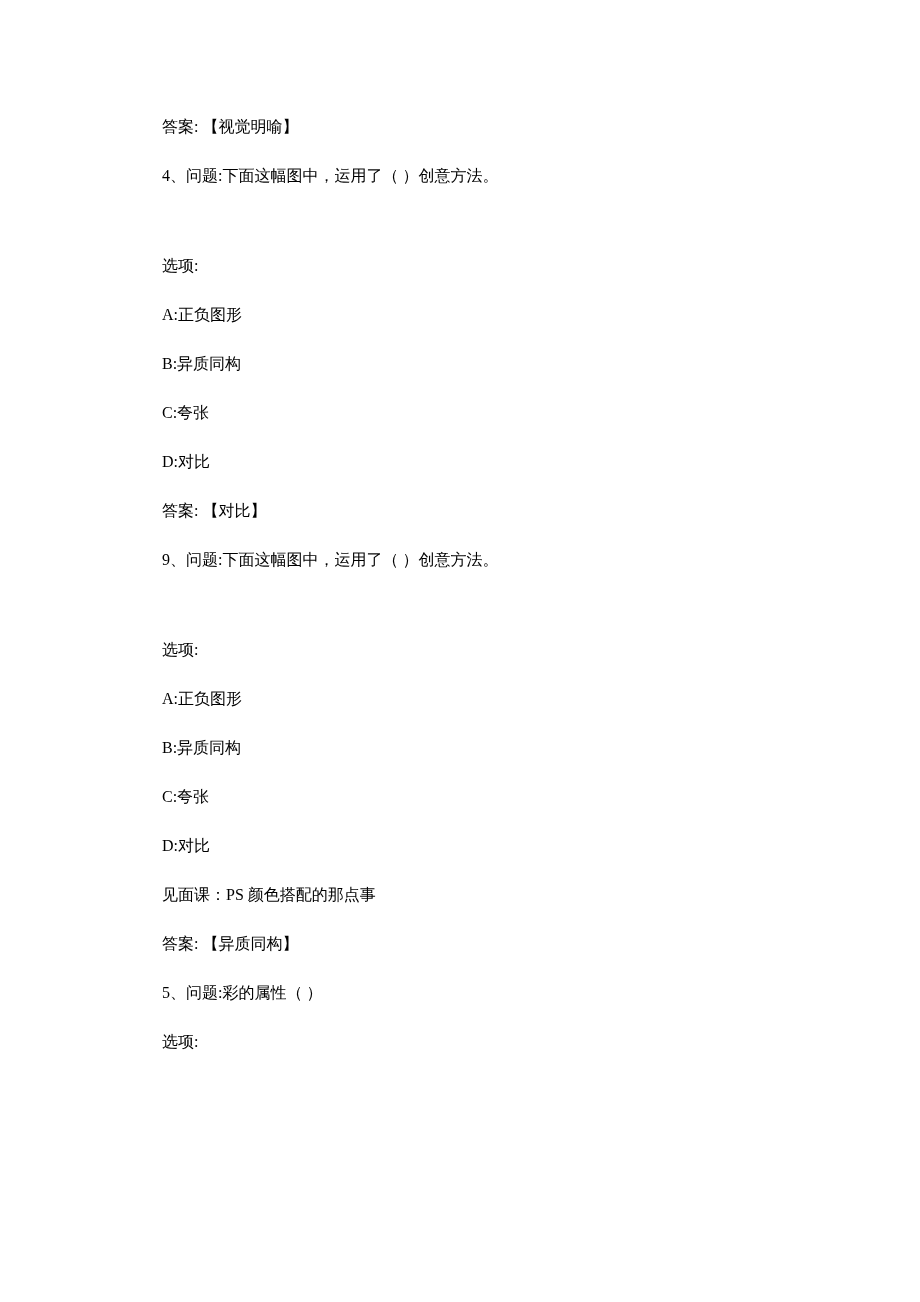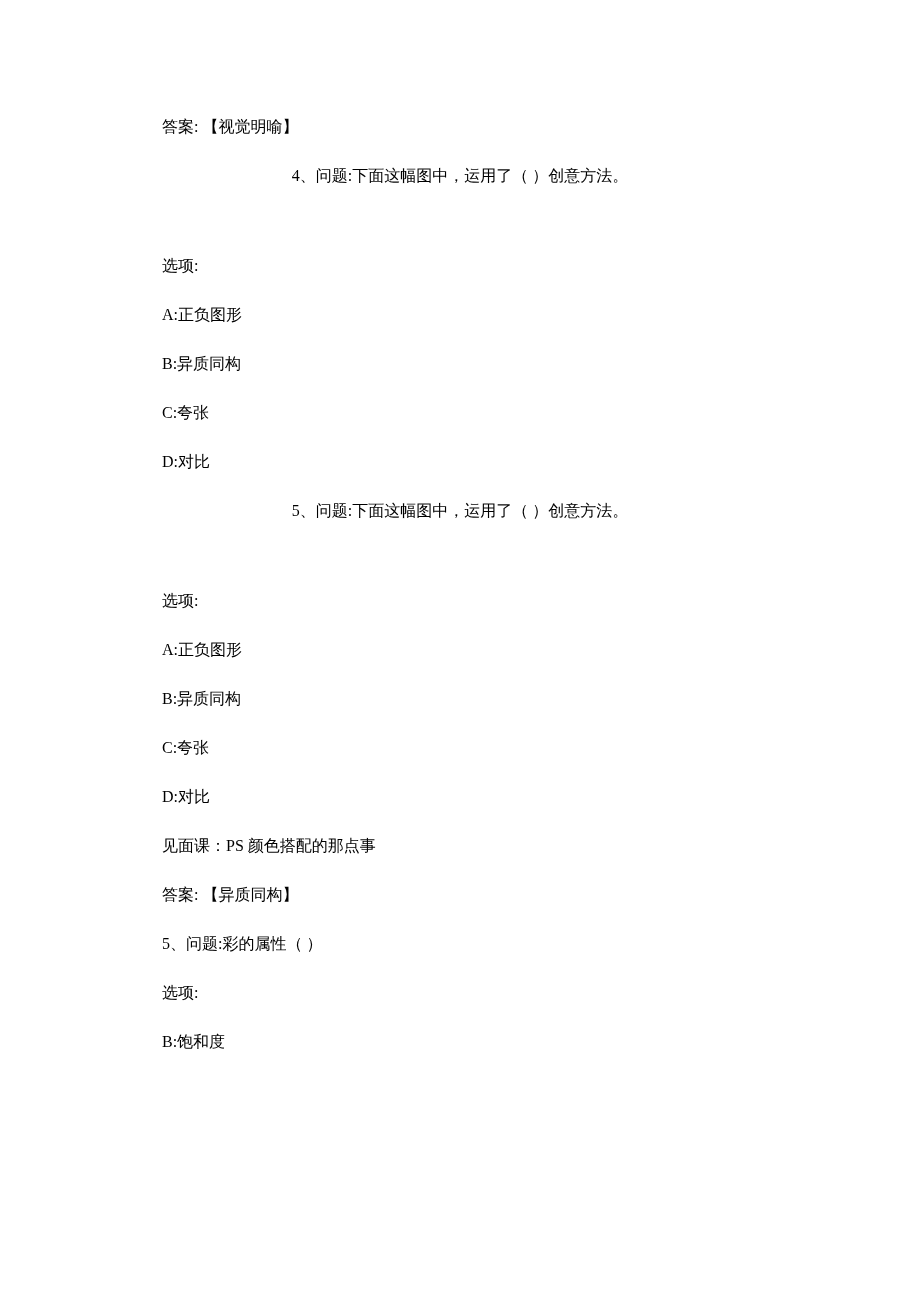--- a/index.html
+++ b/index.html
@@ -16,38 +16,37 @@
       font-size: 16px;
       color: #000000;
       padding: 115px 162px 0 162px;
       line-height: 1.5;
     }
     .line {
       margin-bottom: 25px;
     }
     .line-gap {
       margin-bottom: 66px;
-      text-align: center;
     }
   </style>
 </head>
 <body>
 
 <div>
   <div class="line">答案: 【视觉明喻】</div>
   <div class="line-gap">4、问题:下面这幅图中，运用了（ ）创意方法。</div>
   <div class="line">选项:</div>
   <div class="line">A:正负图形</div>
   <div class="line">B:异质同构</div>
   <div class="line">C:夸张</div>
   <div class="line">D:对比</div>
-  <div class="line-gap">5、问题:下面这幅图中，运用了（ ）创意方法。</div>
+  <div class="line">答案: 【对比】</div>
+  <div class="line-gap">9、问题:下面这幅图中，运用了（ ）创意方法。</div>
   <div class="line">选项:</div>
   <div class="line">A:正负图形</div>
   <div class="line">B:异质同构</div>
   <div class="line">C:夸张</div>
   <div class="line">D:对比</div>
   <div class="line">见面课：PS 颜色搭配的那点事</div>
   <div class="line">答案: 【异质同构】</div>
   <div class="line">5、问题:彩的属性（  ）</div>
   <div class="line">选项:</div>
-  <div class="line">B:饱和度</div>
 </div>
 
 </body></html>

